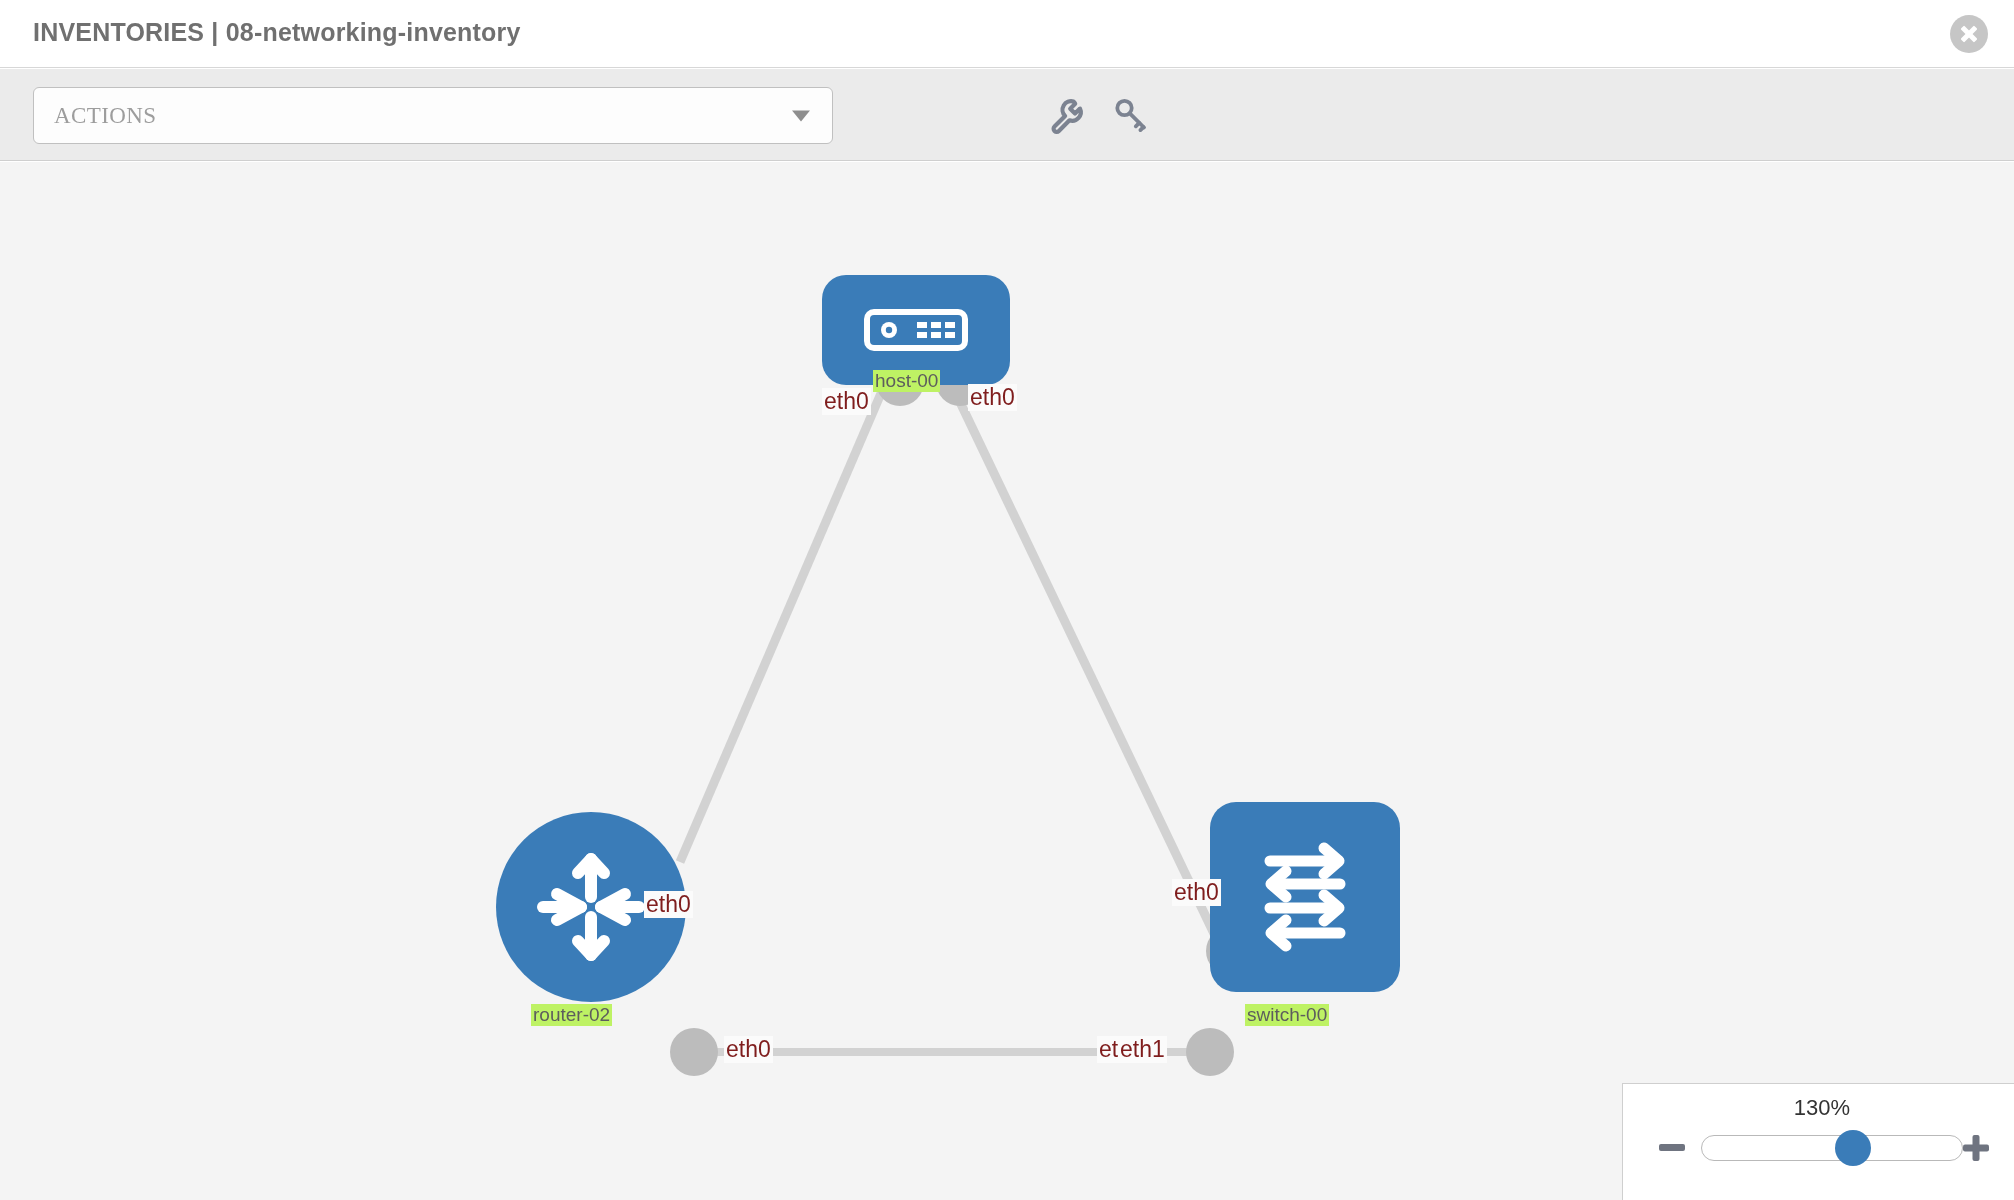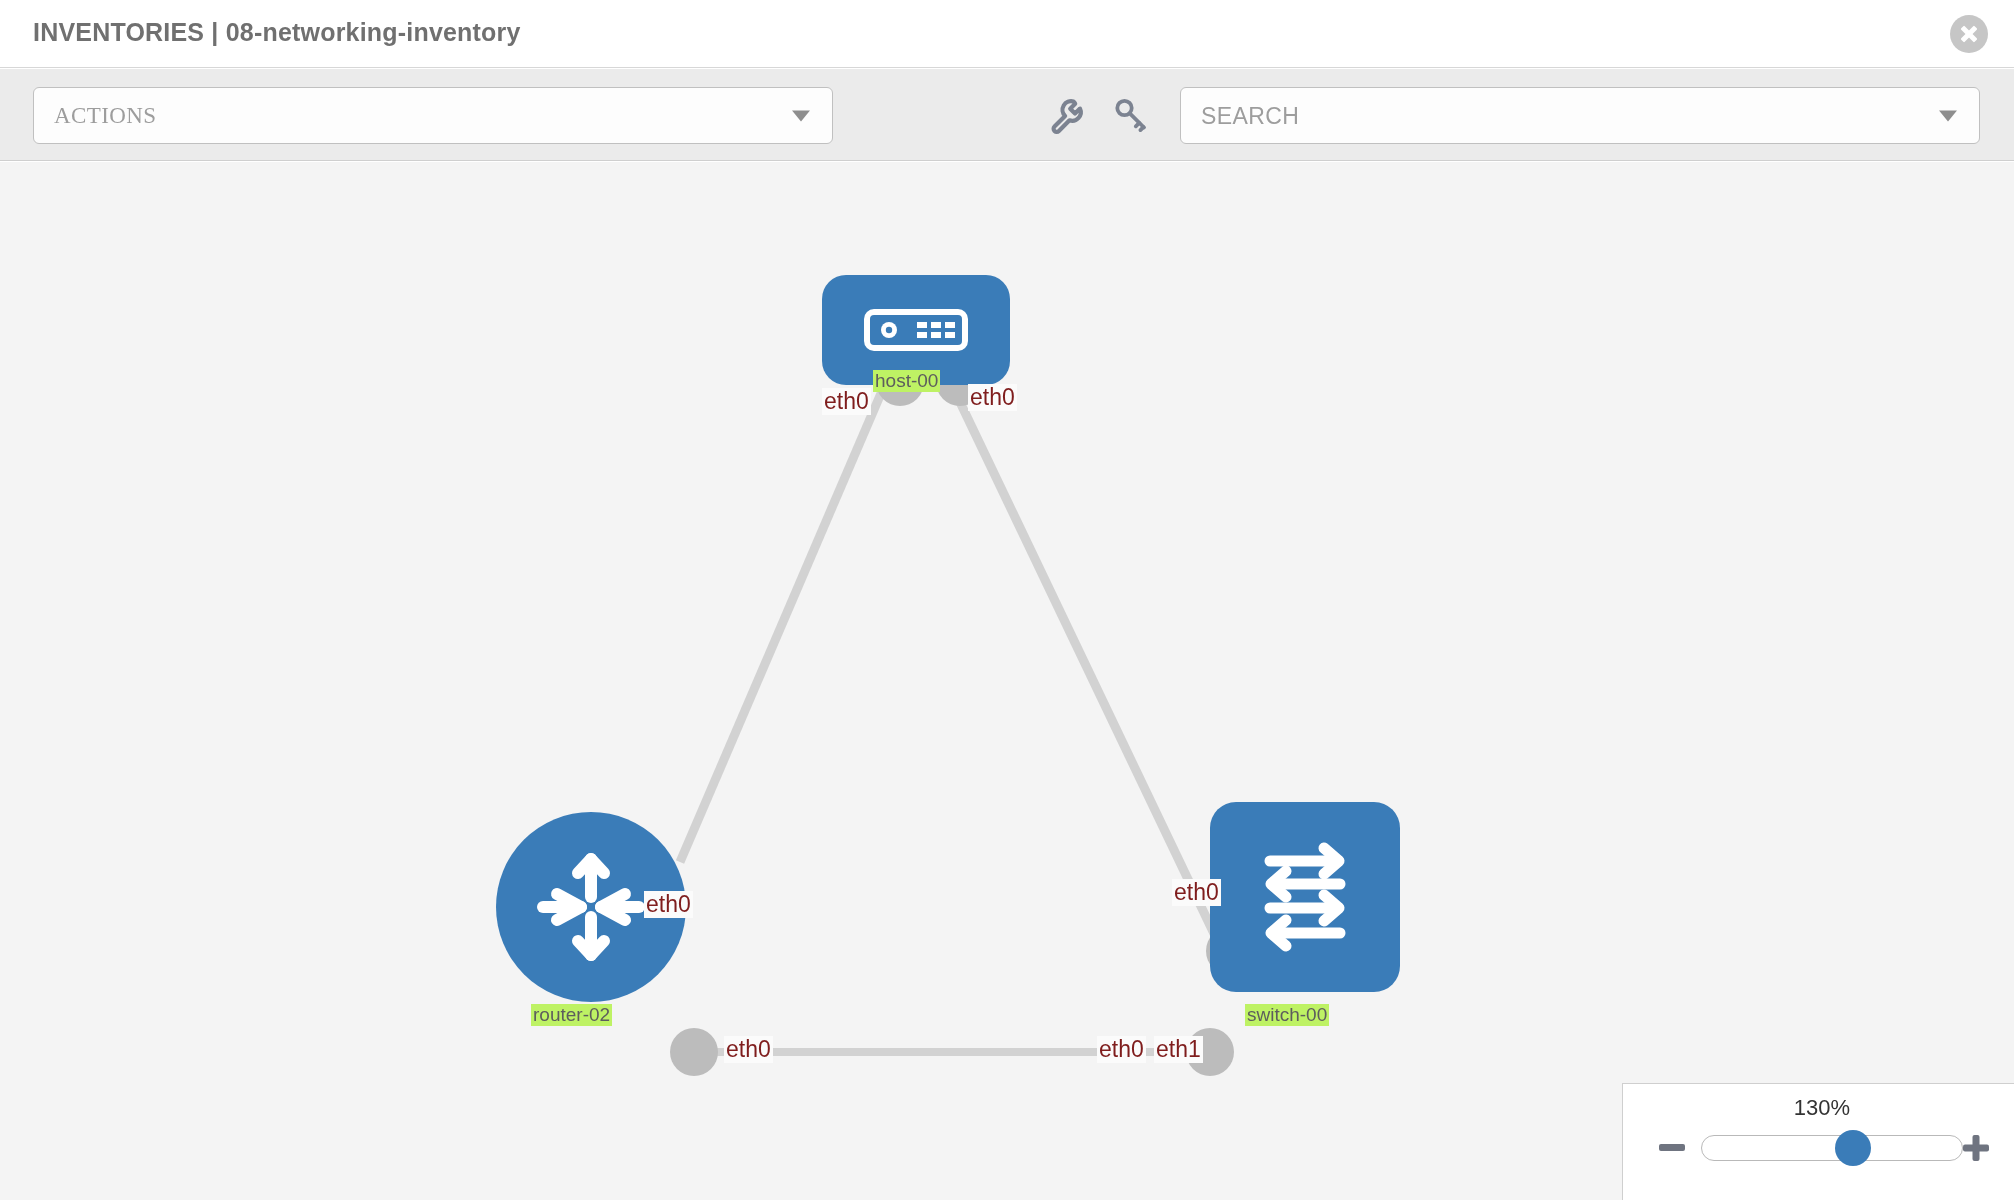--- a/index.html
+++ b/index.html
@@ -268,24 +268,20 @@
 
     <div class="tool-icon icon-key">
       <svg viewBox="0 0 40 40" fill="none" stroke="currentColor" stroke-width="3.8" stroke-linecap="round" stroke-linejoin="round">
         <circle cx="14.5" cy="13" r="7.2"></circle>
         <path d="M19.8 18.3 34 32.5"></path>
         <path d="M29.2 27.9l-3.4 3.4"></path>
         <path d="M33.4 32.1l-3 3"></path>
       </svg>
     </div>
 
-    <div class="search-box">
-      <span class="search-label">SEARCH</span>
-      <span class="caret"></span>
-    </div>
   </div>
 
   <div class="canvas">
 
     <svg class="links">
 
       <line x1="888" y1="215" x2="680" y2="700" stroke="#d2d2d2" stroke-width="9"></line>
 
       <line x1="948" y1="215" x2="1218" y2="780" stroke="#d2d2d2" stroke-width="9"></line>
 
@@ -347,21 +343,21 @@
     <div class="node-label" style="left:873px; top:208px;">host-00</div>
     <div class="node-label" style="left:531px; top:842px;">router-02</div>
     <div class="node-label" style="left:1245px; top:842px;text-align:right;">switch-00</div>
 
     <div class="edge-label" style="left:822px; top:226px;">eth0</div>
     <div class="edge-label" style="left:968px; top:222px;">eth0</div>
     <div class="edge-label" style="left:644px; top:729px;">eth0</div>
     <div class="edge-label" style="left:1172px; top:717px;">eth0</div>
     <div class="edge-label" style="left:724px; top:874px;">eth0</div>
     <div class="edge-label" style="left:1097px; top:874px; z-index:1;">eth0</div>
-    <div class="edge-label" style="left:1118px; top:874px; z-index:2;margin-left:36px;">eth1</div>
+    <div class="edge-label" style="left:1118px; top:874px; z-index:2;">eth1</div>
 
   </div>
 
   <div class="zoom-panel">
     <div class="zoom-value">130%</div>
     <div class="zoom-minus"></div>
     <div class="zoom-track">
       <div class="zoom-thumb" id="zoom-thumb" style="left: 58%;"></div>
     </div>
     <div class="zoom-plus"></div>

